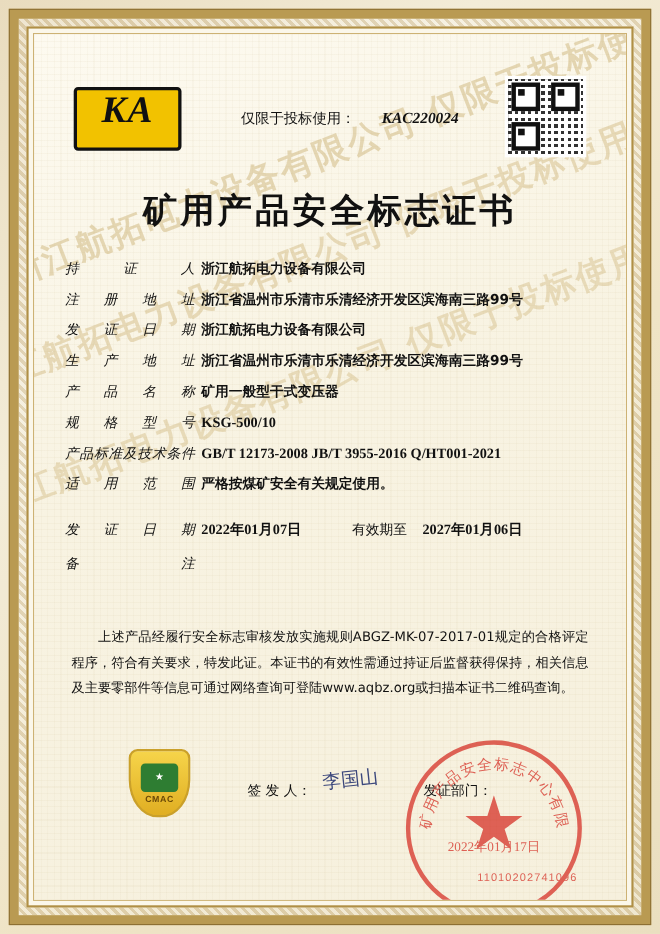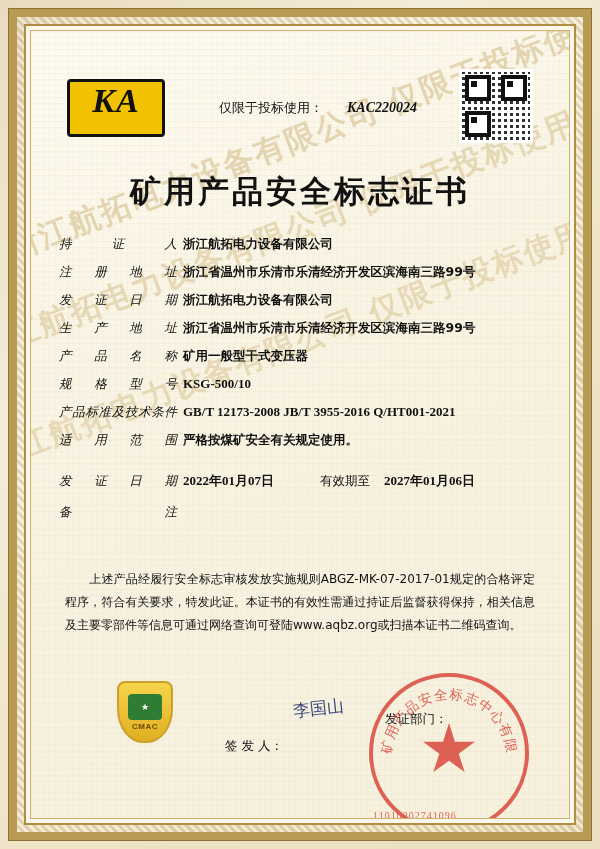--- a/index.html
+++ b/index.html
@@ -190,21 +190,21 @@
   .cmac-inner{
     width:34px;height:26px;background:#2e7d32;border-radius:4px;
     display:flex;align-items:center;justify-content:center;
     color:#fff;font-size:9px;
   }
   .cmac-txt{font-size:8px;font-weight:bold;color:#6b4a08;margin-top:2px;letter-spacing:.5px;}
 
   .sign-line{
     position:absolute;top:32px;font-size:12.5px;font-family:"DejaVu Sans",sans-serif;color:#111;
   }
-  .sign-issuer{left:160px;margin-top:27px;}
+  .sign-issuer{left:160px;}
   .sign-dept{left:320px;}
   .signature{
     position:absolute;left:228px;top:18px;
     font-size:17px;color:#1b2a6b;
     font-family:"Liberation Serif",serif;
     transform:rotate(-6deg);
     opacity:.85;
   }
 
   
@@ -221,23 +221,23 @@
     transform:translate(-50%,-50%);
     width:54px;height:54px;
     background:#d42a20;
     clip-path:polygon(50% 0%,61% 35%,98% 35%,68% 57%,79% 91%,50% 70%,21% 91%,32% 57%,2% 35%,39% 35%);
   }
   .seal-arc{
     position:absolute;left:0;right:0;top:0;bottom:0;
   }
   .seal-arc svg{width:100%;height:100%;}
   .seal-num{
-    position:absolute;left:0;right:0;bottom:8px;
-    text-align:left;font-size:10px;color:#d42a20;
-    font-family:Liberation Serif, serif;
+    position:absolute;left:0;right:0;bottom:25px;
+    text-align:right;font-size:10px;color:#d42a20;
+    font-family:Liberation Sans, sans-serif;
     letter-spacing:1px;
   }
   .seal-date{
     position:absolute;left:0;right:0;top:56%;
     text-align:center;font-size:12px;color:#d42a20;
     font-family:"Liberation Serif",serif;
   }
 </style>
 </head>
 <body>
@@ -354,19 +354,20 @@
           <svg viewBox="0 0 152 152" aria-hidden="true">
             <defs>
               <path id="arcTop" d="M 18,80 A 58,58 0 0 1 134,80"></path>
             </defs>
             <text font-size="13.5" fill="#d42a20" font-family="DejaVu Sans, sans-serif" letter-spacing="1.2">
               <textPath href="#arcTop" startOffset="50%" text-anchor="middle">国家矿用产品安全标志中心有限公司</textPath>
             </text>
           </svg>
         </div>
         <div class="star-shape"></div>
+        <div class="seal-date">2022年01月17日</div>
         <div class="seal-num">11010202741096</div>
       </div>
 
     </div>
 
   </div>
 </div>
 
 </body></html>

